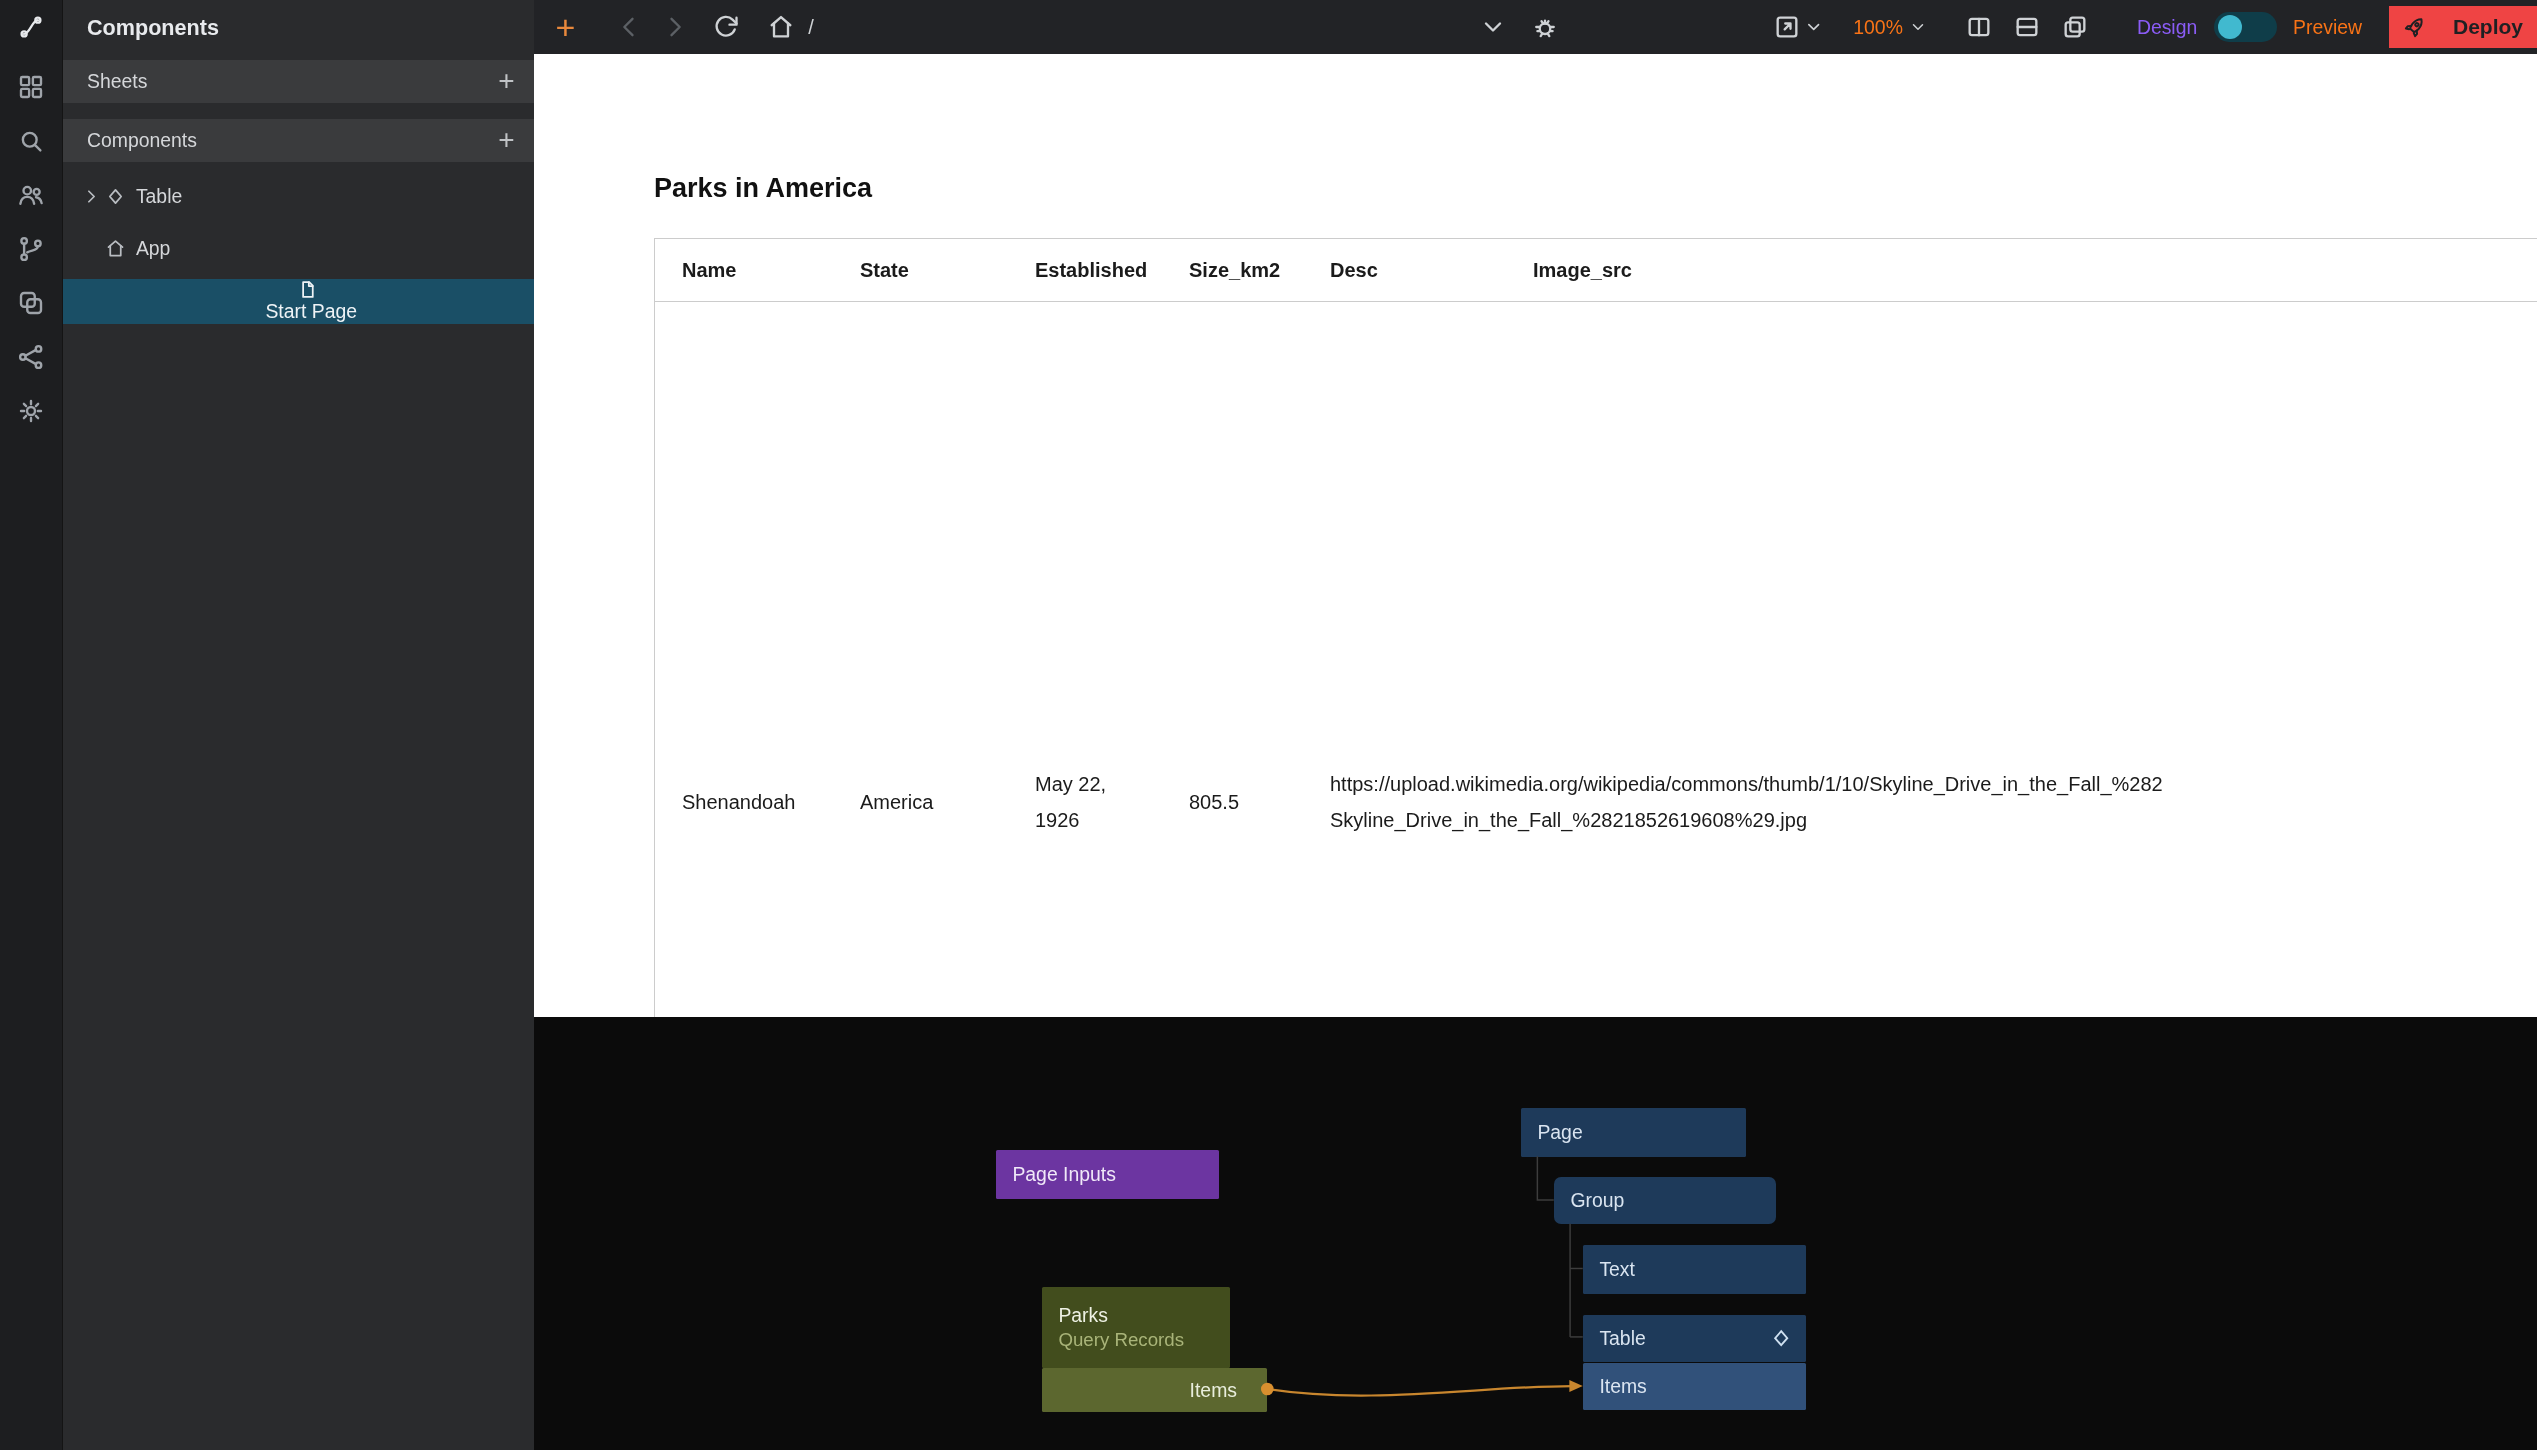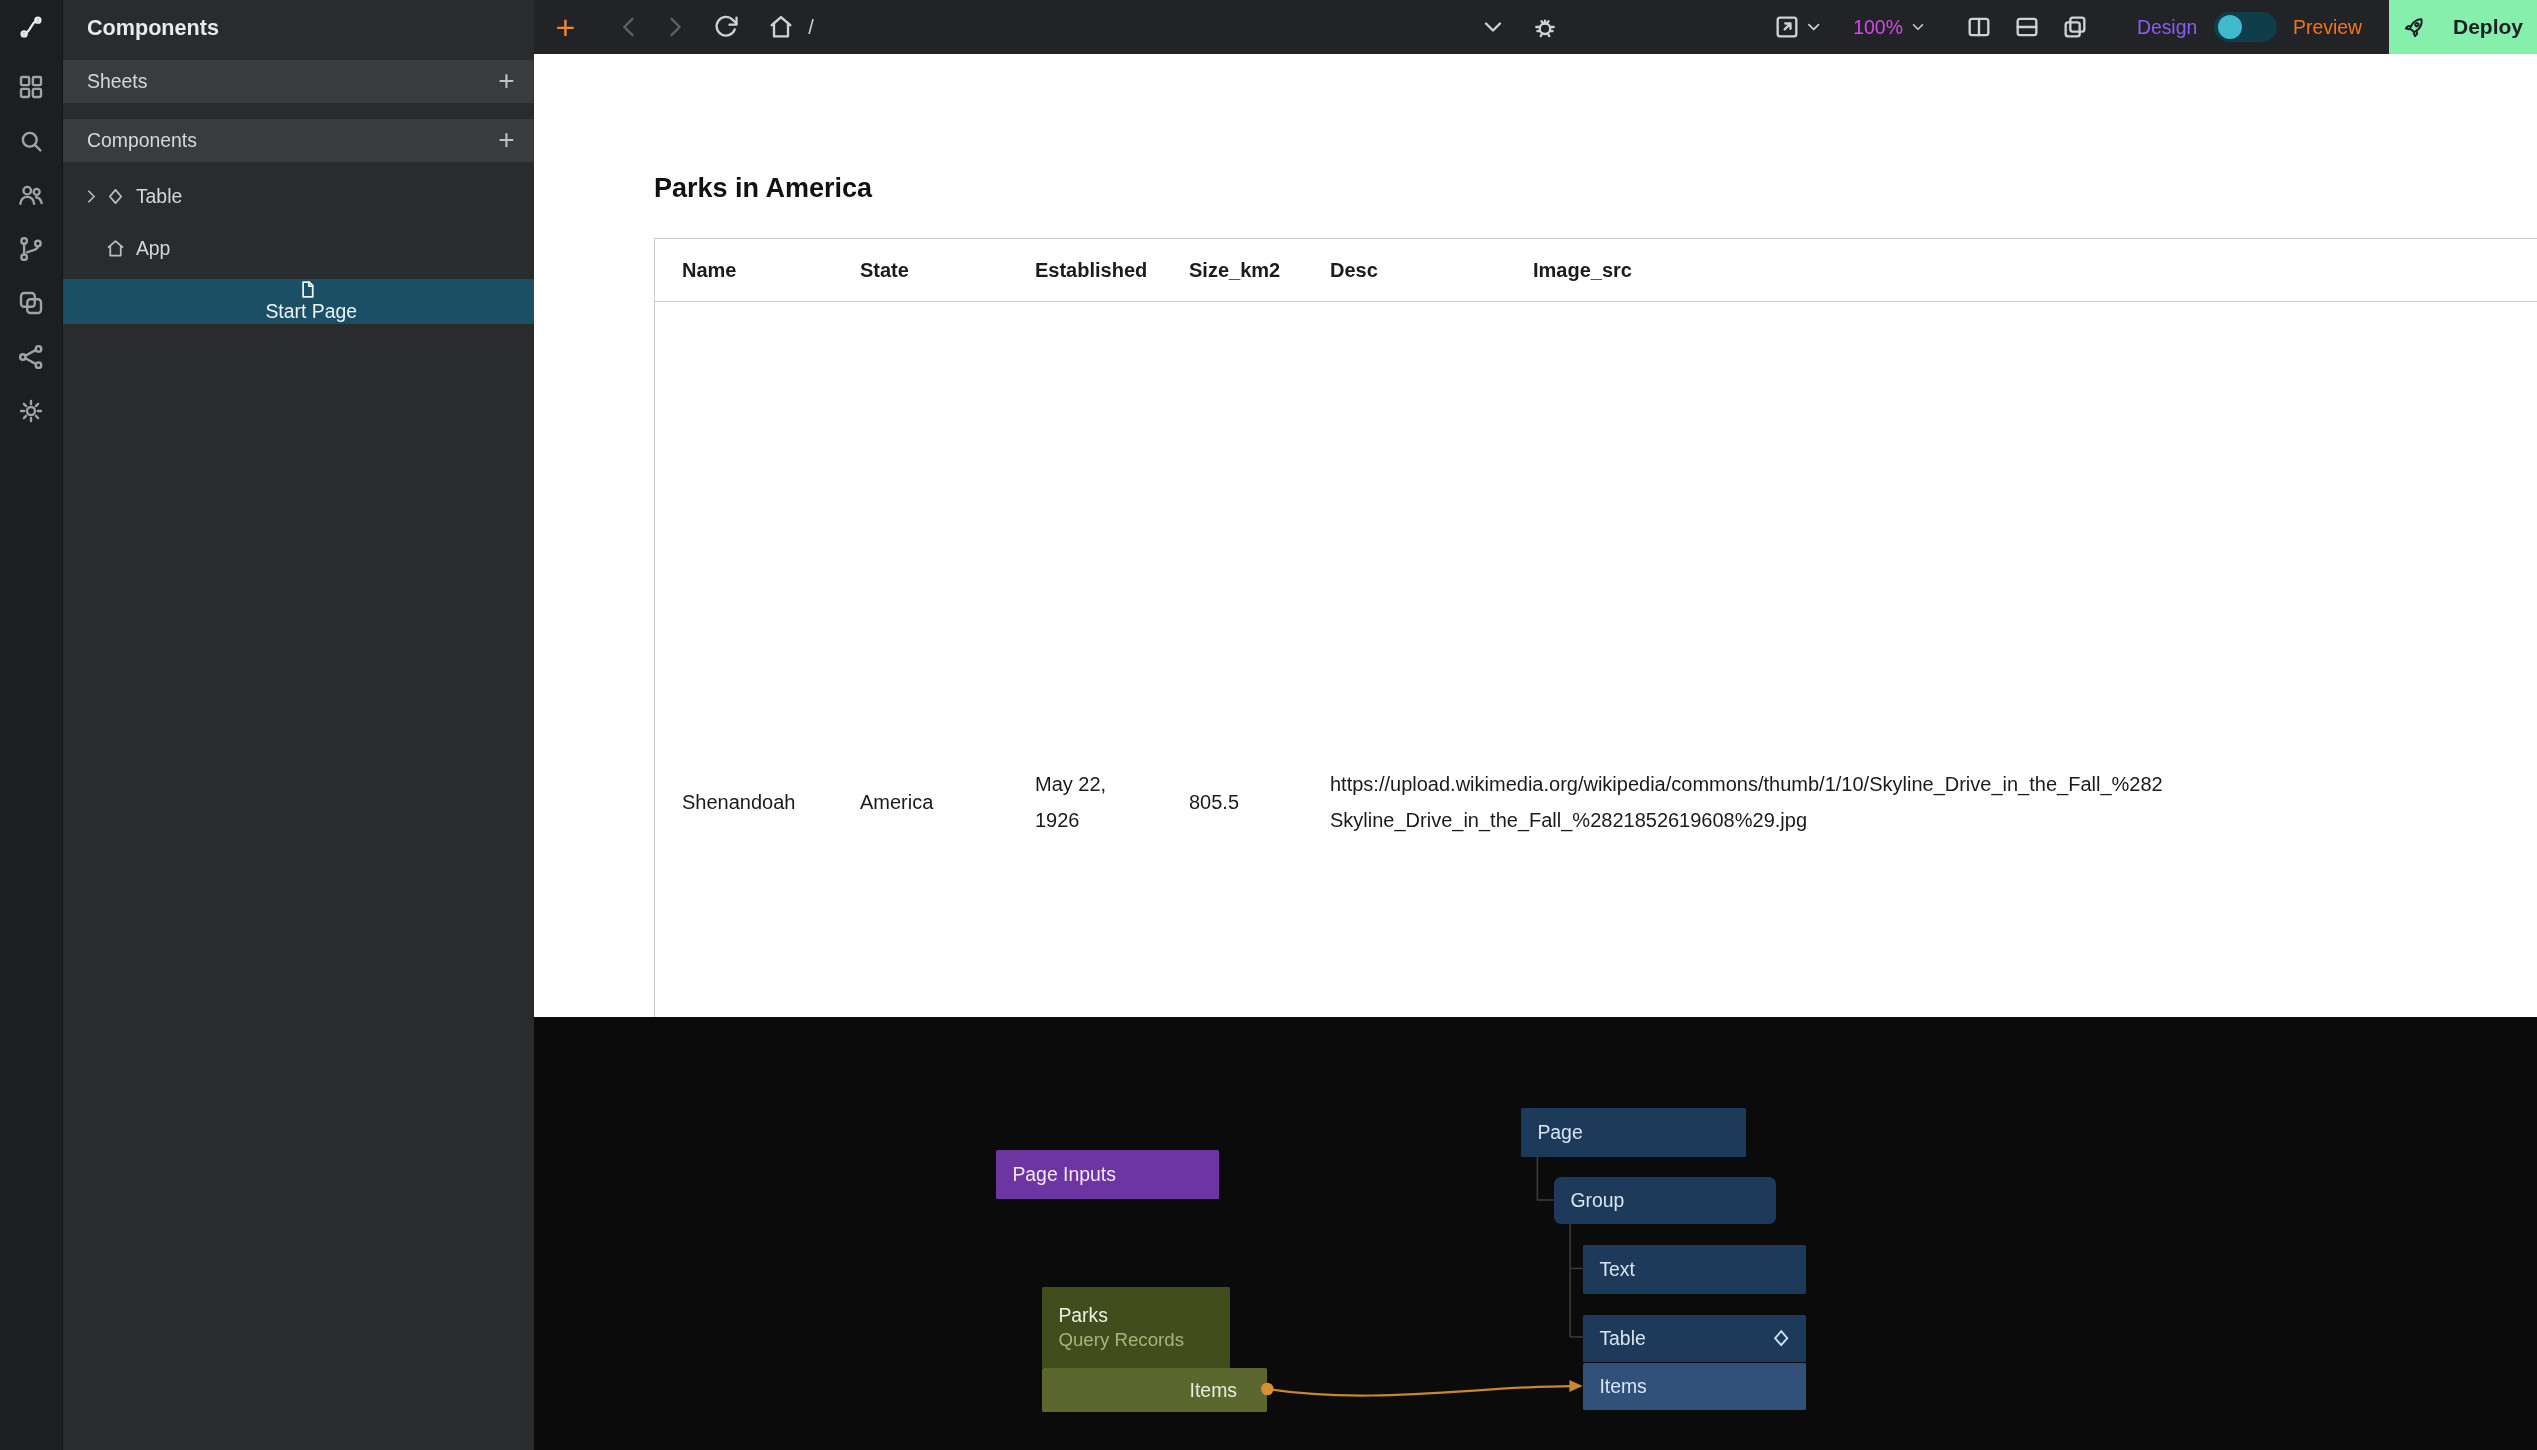--- a/index.html
+++ b/index.html
@@ -36,27 +36,27 @@
 
   
   .toolbar { position:absolute; left:534px; right:0; top:0; height:54px; background:#222326;
              display:flex; align-items:center; padding-left:15px; z-index:5; }
   .toolbar svg { width:28px; height:28px; stroke:#cfd2d5; fill:none; stroke-width:2; stroke-linecap:round; stroke-linejoin:round; }
   .tbtn { display:flex; align-items:center; justify-content:center; width:33px; height:33px; cursor:pointer; }
   .tbtn.disabled svg { stroke:#5c6065; }
   .tb-plus { color:#e8883c; font-size:34px; font-weight:400; line-height:1; width:33px; text-align:center; cursor:pointer; }
   .tb-path { color:#cfd2d5; font-size:20px; margin-left:10.4px; cursor:pointer; }
   .tb-right { margin-left:auto; display:flex; align-items:center; height:100%; }
-  .tb-zoom { color:#d946ef; font-size:19.4px; display:flex; align-items:center; gap:6px; cursor:pointer; }
+  .tb-zoom { color:#f97316; font-size:19.4px; display:flex; align-items:center; gap:6px; cursor:pointer; }
   .tb-zoom svg, .chev-sm { width:18px; height:18px; }
   .tb-label { font-size:19.4px; color:#8b5cf6; cursor:pointer; }
   .tb-label.preview { color:#f97316; }
   .toggle { width:63px; height:30px; border-radius:16.4px; background:#0f3d49; position:relative; cursor:pointer; }
   .toggle .knob { position:absolute; left:4.5px; top:3px; width:24px; height:24px; border-radius:50%; background:#41b9cf; }
-  .deploy { height:54px; width:148px; background:#86efac; color:#1f2023; display:flex; align-items:center;
+  .deploy { height:42px; width:148px; background:#ef4444; color:#1f2023; display:flex; align-items:center;
             justify-content:center; gap:26px; font-size:21px; font-weight:bold; cursor:pointer; }
   .deploy svg { width:24px; height:24px; stroke:#1f2023; fill:none; stroke-width:2; transform:rotate(40deg); }
 
   
   .canvas { position:absolute; left:534px; top:54px; right:0; height:963px; background:#ffffff;
             overflow:hidden; color:#1b1b1b; }
   .page-title { position:absolute; left:120px; top:119px; font-size:27px; font-weight:bold; color:#111; }
   .app-table { position:absolute; left:120px; top:184px; width:1940px;
                border-top:0.7px solid #cccccc; border-left:0.7px solid #cccccc; background:#fff; }
   .thead { display:flex; height:63px; align-items:center; border-bottom:0.7px solid #cccccc;

